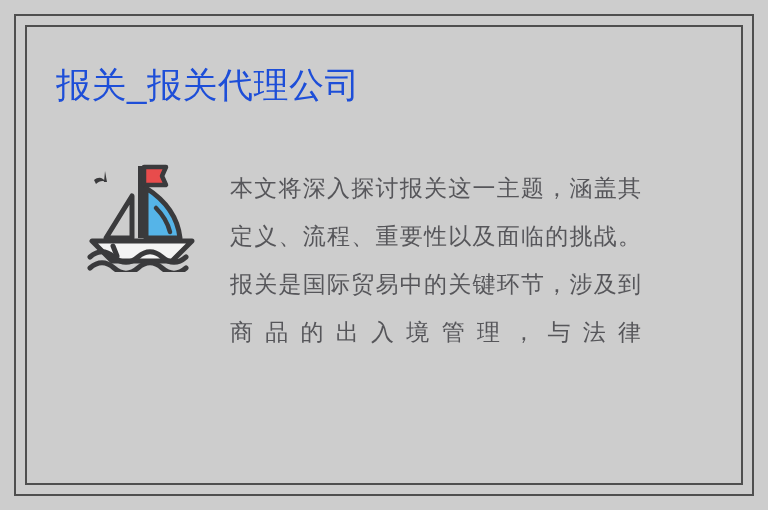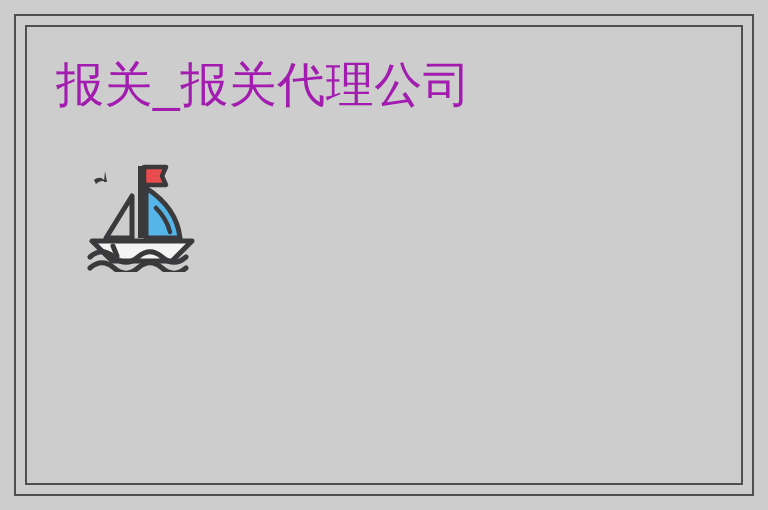--- a/index.html
+++ b/index.html
@@ -41,23 +41,23 @@
     border: 2px solid #4f4f4f;
     box-sizing: border-box;
     pointer-events: none;
   }
 
   
   .page-title {
     position: absolute;
     left: 56px;
     top: 62px;
-    font-size: 48px;
+    font-size: 35px;
     line-height: 46px;
-    color: #a21caf;
+    color: #1d4ed8;
     letter-spacing: 0.5px;
     white-space: nowrap;
   }
 
   
   .illustration {
     position: absolute;
     left: 86px;
     top: 158px;
     width: 112px;
@@ -115,14 +115,15 @@
       <path d="M46 38 L46 80 L20 80 Z" fill="none" stroke="#3a3a3c" stroke-width="5" stroke-linejoin="round"></path>
 
       <path d="M6 83 L106 83 L86 103 L26 103 Z" fill="#f4f4f4" stroke="#3a3a3c" stroke-width="5" stroke-linejoin="round"></path>
       <path d="M27 88 L31 98" fill="none" stroke="#3a3a3c" stroke-width="5" stroke-linecap="round"></path>
 
       <path d="M4 99 C12 92, 20 92, 28 99 C36 106, 44 106, 52 99 C60 92, 68 92, 76 99 C84 106, 92 106, 100 99" fill="none" stroke="#3a3a3c" stroke-width="5" stroke-linecap="round"></path>
       <path d="M4 110 C12 103, 20 103, 28 110 C36 117, 44 117, 52 110 C60 103, 68 103, 76 110 C84 117, 92 117, 100 110" fill="none" stroke="#3a3a3c" stroke-width="5" stroke-linecap="round"></path>
     </svg>
   </div>
 
+  <div class="article-body">本文将深入探讨报关这一主题，涵盖其定义、流程、重要性以及面临的挑战。报关是国际贸易中的关键环节，涉及到商品的出入境管理，与法律</div>
 
 </div>
 
 </body></html>

